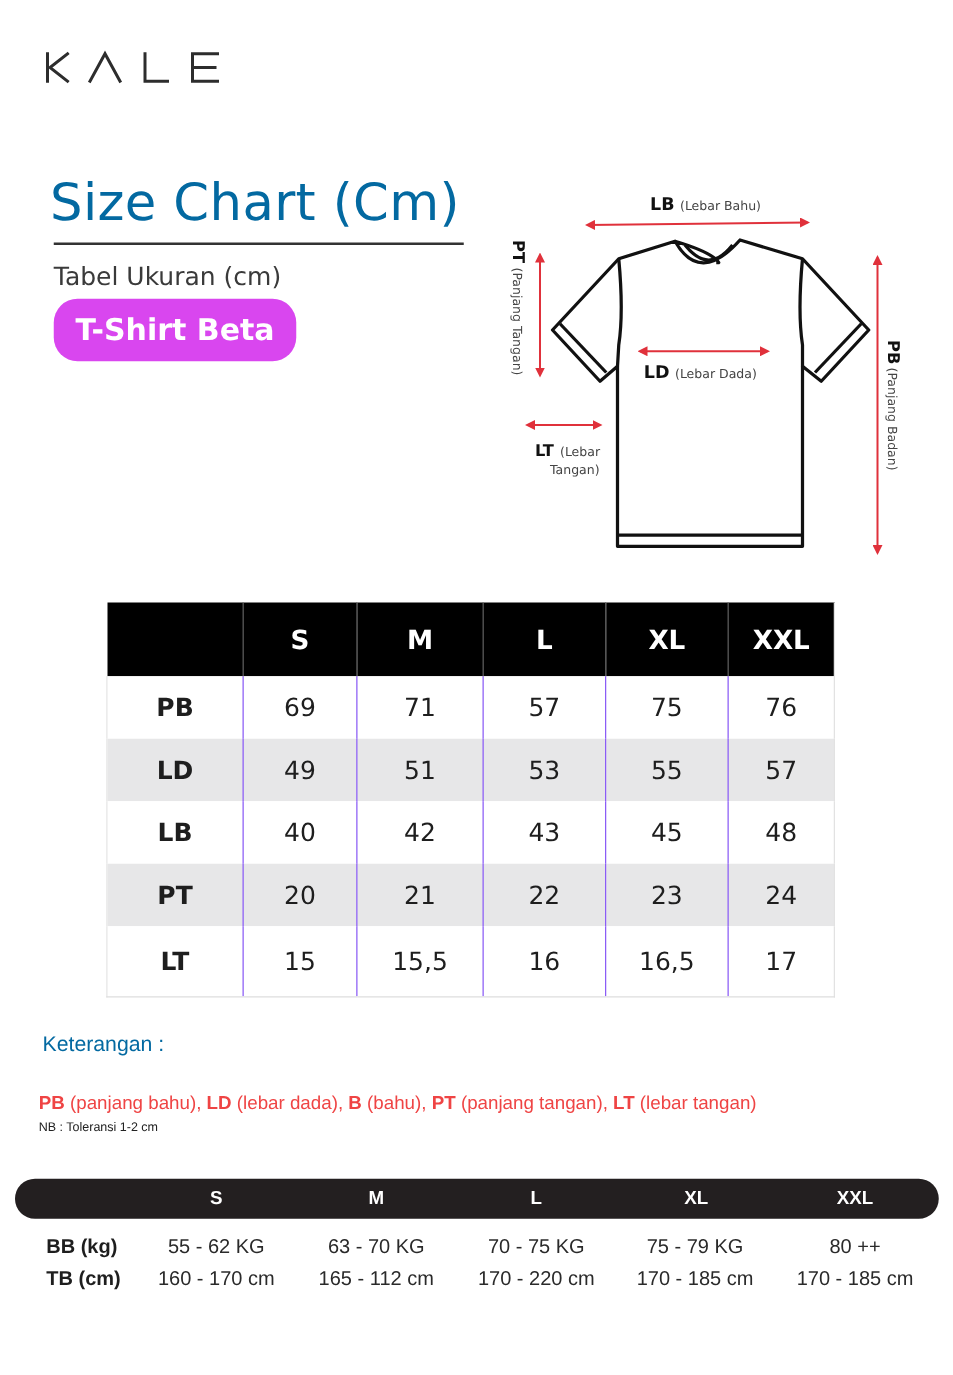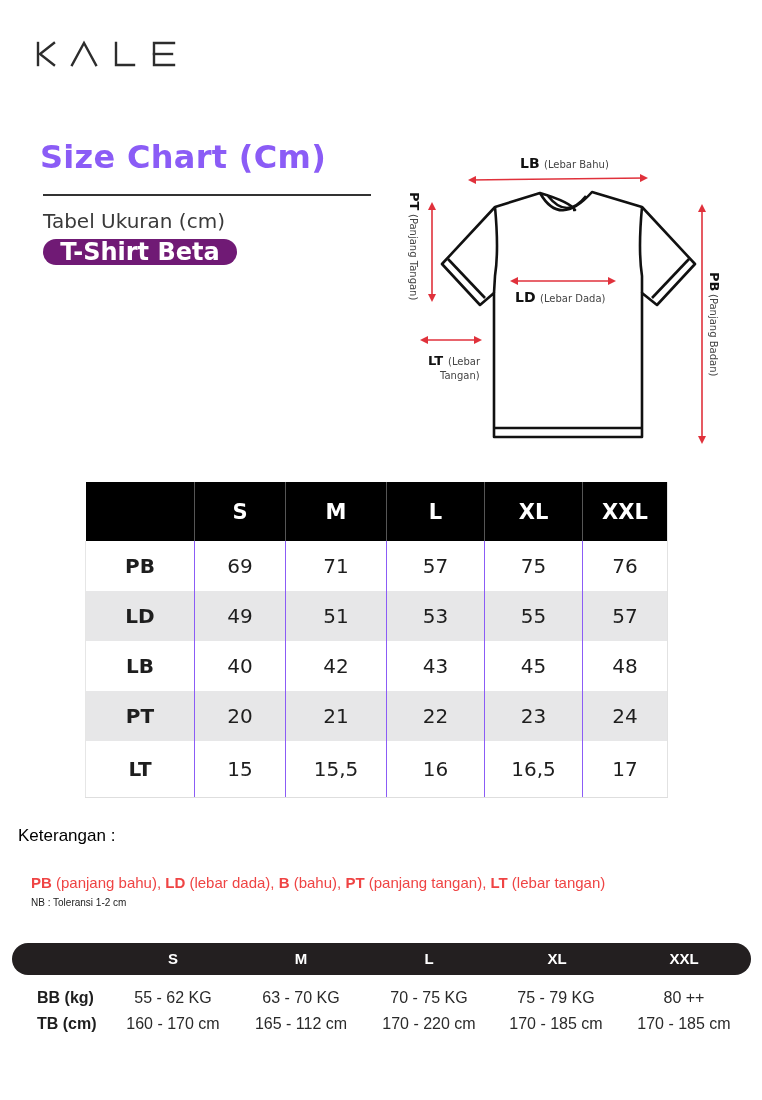--- a/index.html
+++ b/index.html
@@ -1,39 +1,39 @@
 <!DOCTYPE html>
 <html><head>
 <meta charset="utf-8">
 <style>
   * { box-sizing: border-box; margin: 0; padding: 0; }
   html, body { width: 762px; height: 1100px; background: #ffffff; overflow: hidden; }
   body { position: relative; font-family: "Liberation Sans", "DejaVu Sans", sans-serif; color: #2b2b2b; }
 
   .logo { position: absolute; left: 36px; top: 38px; height: 32px; display: flex; align-items: center; }
 
-  .title { position: absolute; left: 40px; top: 138px; font-size: 32px; font-weight: 700; color: #8b5cf6; letter-spacing: 0.3px; font-family: "DejaVu Sans", sans-serif; }
+  .title { position: absolute; left: 40px; top: 138px; font-size: 41px; font-weight: 400; color: #0369a1; letter-spacing: 0.3px; font-family: "DejaVu Sans", sans-serif; }
   .title-rule { position: absolute; left: 43px; top: 194px; width: 328px; height: 2px; background: #333; }
   .subtitle { position: absolute; left: 43px; top: 209px; font-size: 20px; color: #3a3a3a; font-family: "DejaVu Sans", sans-serif; }
-  .pill { position: absolute; left: 43px; top: 239px; width: 194px; height: 26px; border-radius: 19px; background: #701a75; color: #fff; font-weight: 700; font-size: 24px; display: flex; align-items: center; justify-content: center; font-family: "DejaVu Sans", sans-serif; }
+  .pill { position: absolute; left: 43px; top: 239px; width: 194px; height: 50px; border-radius: 19px; background: #d946ef; color: #fff; font-weight: 700; font-size: 24px; display: flex; align-items: center; justify-content: center; font-family: "DejaVu Sans", sans-serif; }
 
   .diagram { position: absolute; left: 400px; top: 140px; width: 362px; height: 310px; }
 
   .size-table { position: absolute; left: 85px; top: 482px; border-collapse: collapse; }
   .size-table th, .size-table td { text-align: center; vertical-align: middle; }
   .size-table thead th { background: #000; color: #fff; height: 59px; font-size: 21px; font-weight: 700; border-left: 1px solid #555; font-family: "DejaVu Sans", sans-serif; }
   .size-table thead th:first-child { border-left: none; }
   .size-table tbody td { height: 50px; font-size: 20px; color: #1e1e1e; border-left: 1px solid #8b5cf6; font-family: "DejaVu Sans", sans-serif; }
   .size-table tbody td.rowhead { font-weight: 700; font-size: 20px; border-left: 1px solid #e6e6e6; }
   .size-table tbody tr:nth-child(odd) td { background: #ffffff; }
   .size-table tbody tr:nth-child(even) td { background: #e7e7e8; }
   .size-table tbody tr:last-child td { border-bottom: 1px solid #dedede; height: 56px; }
   .size-table td:last-child, .size-table th:last-child { border-right: 1px solid #e2e2e2; }
 
-  .notes-title { position: absolute; left: 18px; top: 826px; font-size: 17px; color: #000000; }
+  .notes-title { position: absolute; left: 34px; top: 826px; font-size: 17px; color: #0369a1; }
   .notes-line { position: absolute; left: 31px; top: 874px; font-size: 15px; color: #ef4444; white-space: nowrap; }
   .notes-line b { font-weight: 700; }
   .notes-nb { position: absolute; left: 31px; top: 897px; font-size: 10px; color: #222; }
 
   .bar { position: absolute; left: 12px; top: 943px; width: 739px; height: 32px; border-radius: 16px; background: #231f20; }
   .bar-label { position: absolute; top: 0; height: 32px; line-height: 32px; color: #fff; font-weight: 700; font-size: 15px; transform: translateX(-50%); white-space: nowrap; }
 
   .fit-row { position: absolute; left: 0; width: 607px; height: 22px; }
   .fit-head { position: absolute; left: 37px; font-weight: 700; font-size: 16px; color: #1e1e1e; white-space: nowrap; }
   .fit-val { position: absolute; font-size: 16px; color: #2a2a2a; transform: translateX(-50%); white-space: nowrap; }

